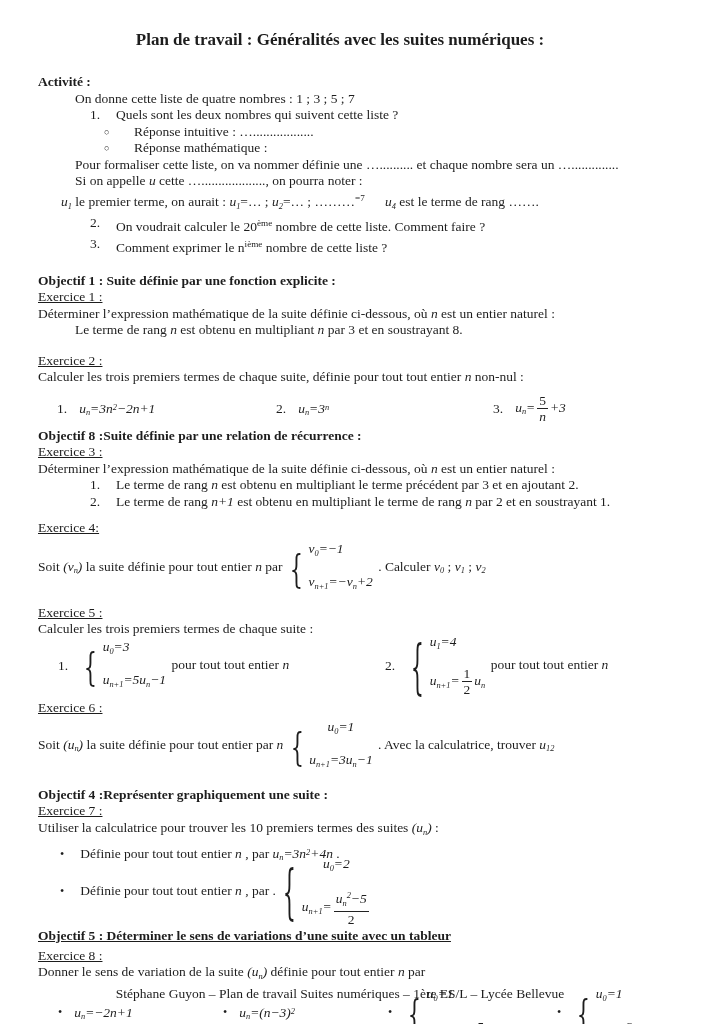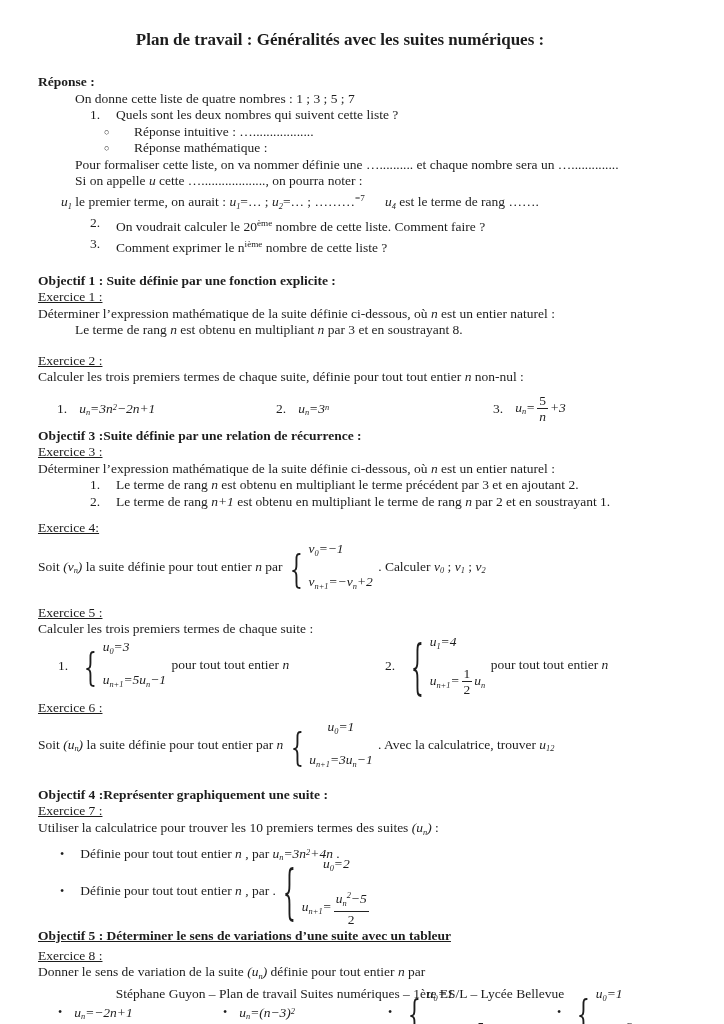--- a/index.html
+++ b/index.html
@@ -47,21 +47,21 @@
   .footer{position:absolute;left:0;right:0;bottom:22px;text-align:center;font-size:13.5px;}
 </style>
 </head>
 <body>
 
 <div class="page">
 
   <h1 class="title">Plan de travail : Généralités avec les suites numériques :</h1>
 
   <div>
-    <div class="ln b">Réponse :</div>
+    <div class="ln b">Activité :</div>
     <div class="ln ind1">On donne cette liste de quatre nombres : 1 ; 3 ; 5 ; 7</div>
     <div class="ln oli">
       <span class="num">1.</span>
       <span>Quels sont les deux nombres qui suivent cette liste ?</span>
     </div>
     <div class="ln bul">
       <span class="gl">○</span>
       <span>Réponse intuitive : …..................</span>
     </div>
     <div class="ln bul">
@@ -104,21 +104,21 @@
         <span>3.</span>
         <span><i class="mv">u<sub>n</sub>=</i><span class="frac">
               <span class="fn">5</span>
               <span class="fd"><i class="mv">n</i></span>
             </span><i class="mv">+3</i></span>
       </span>
     </div>
   </div>
 
   <div>
-    <div class="ln b">Objectif 3 :Suite définie par une relation de récurrence :</div>
+    <div class="ln b">Objectif 8 :Suite définie par une relation de récurrence :</div>
     <div class="ln"><span class="u">Exercice 3 :</span></div>
     <div class="ln">Déterminer l’expression mathématique de la suite définie ci-dessous, où  <i class="mv">n</i>  est un entier naturel :</div>
     <div class="ln oli">
       <span class="num">1.</span>
       <span>Le terme de rang  <i class="mv">n</i> est obtenu en multipliant le terme précédent par 3 et en ajoutant 2.</span>
     </div>
     <div class="ln oli">
       <span class="num">2.</span>
       <span>Le terme de rang  <i class="mv">n+1</i>  est obtenu en multipliant le terme  de rang  <i class="mv">n</i>  par 2 et en soustrayant 1.</span>
     </div>

